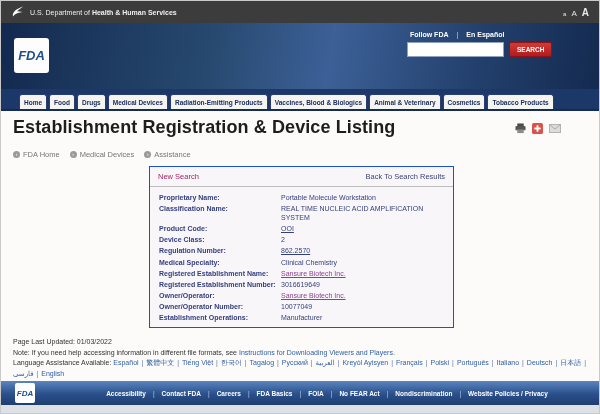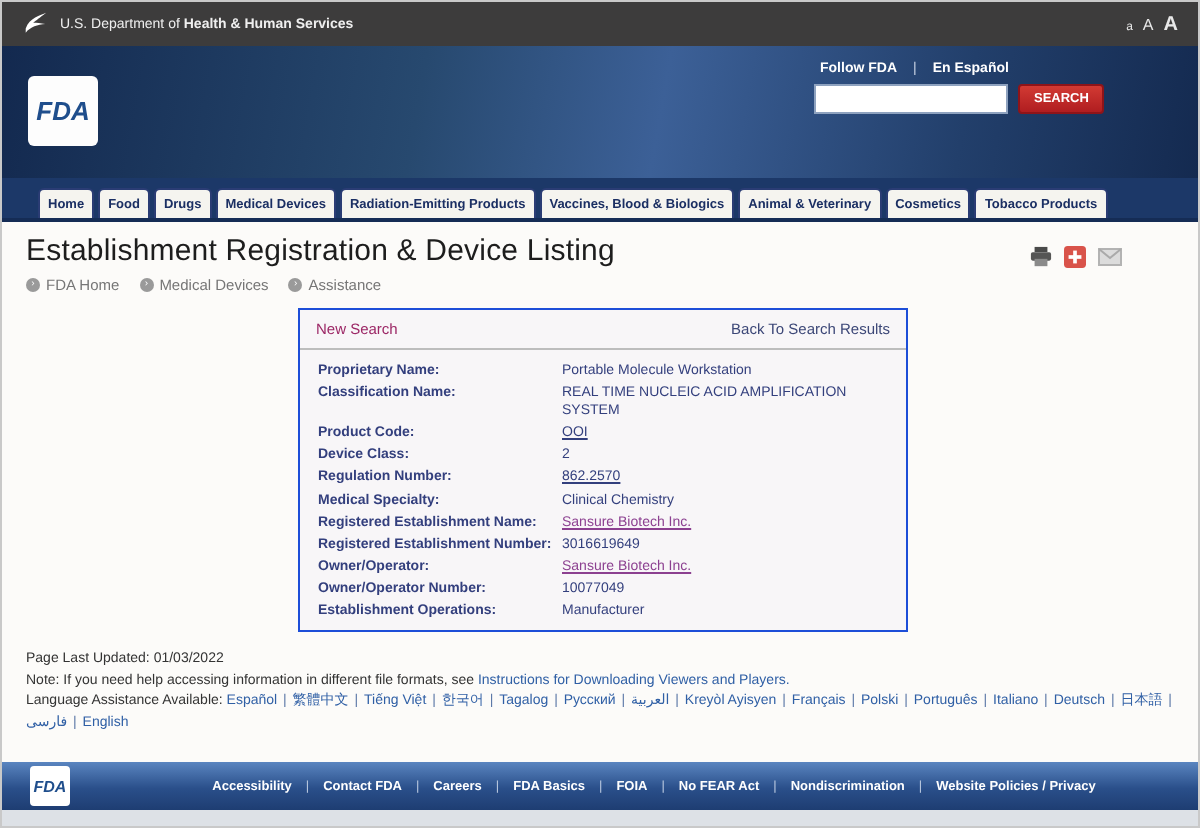--- a/index.html
+++ b/index.html
@@ -26,22 +26,22 @@
   .search-row { margin-top:4px; display:flex; gap:5px; }
   .search-input { width:97px; height:15px; border:1px solid #8ea2bf; background:#fff; font-size:7px; padding:0 3px; }
   .search-btn { height:15px; padding:0 7px; background:linear-gradient(#d23a33,#b01d20); border:1px solid #8e1419; border-radius:2px; color:#fff; font-size:6.5px; font-weight:bold; cursor:pointer; }
 
   
   .nav-strip { height:22px; background:#1c3868; display:flex; align-items:flex-end; padding:0 0 0 18px; border-bottom:2px solid #152c55; }
   .nav-strip span.tab { display:inline-block; background:#f5f4ef; color:#1b2f63; font-size:6.5px; font-weight:bold; padding:4px 4px 3px; border:1px solid #2a3c74; border-bottom:none; border-radius:3px 3px 0 0; margin-right:2px; white-space:nowrap; cursor:pointer; }
 
   
   .main { height:270px; background:#fcfbf9; padding:6px 12px 0; position:relative; }
-  .page-title { font-size:15px; font-weight:normal; color:#1d1d1d; letter-spacing:0.1px; }
-  .breadcrumb { margin-top:4px; display:flex; align-items:center; gap:10px; font-size:7.5px; color:#767676; }
+  .page-title { font-size:18px; font-weight:bold; color:#1d1d1d; letter-spacing:0.1px; }
+  .breadcrumb { margin-top:12px; display:flex; align-items:center; gap:10px; font-size:7.5px; color:#767676; }
   .crumb { display:flex; align-items:center; gap:3px; cursor:pointer; }
   .crumb-ico { width:7px; height:7px; border-radius:50%; background:#9a9a9a; color:#fff; font-size:5px; line-height:7px; text-align:center; }
   .title-icons { position:absolute; right:38px; top:12px; display:flex; gap:6px; }
   .title-icons svg { display:block; cursor:pointer; }
 
   
   .card { width:305px; margin:7px 0 0 136px; background:#f8f6f8; border:1px solid #1d4ed8; }
   .card-head { display:flex; justify-content:space-between; align-items:center; height:20px; padding:0 8px; border-bottom:1px solid #bdbdbd; font-size:7.5px; }
   .new-search { color:#9c2766; font-weight:normal; }
   .back-link { color:#3c4777; }

